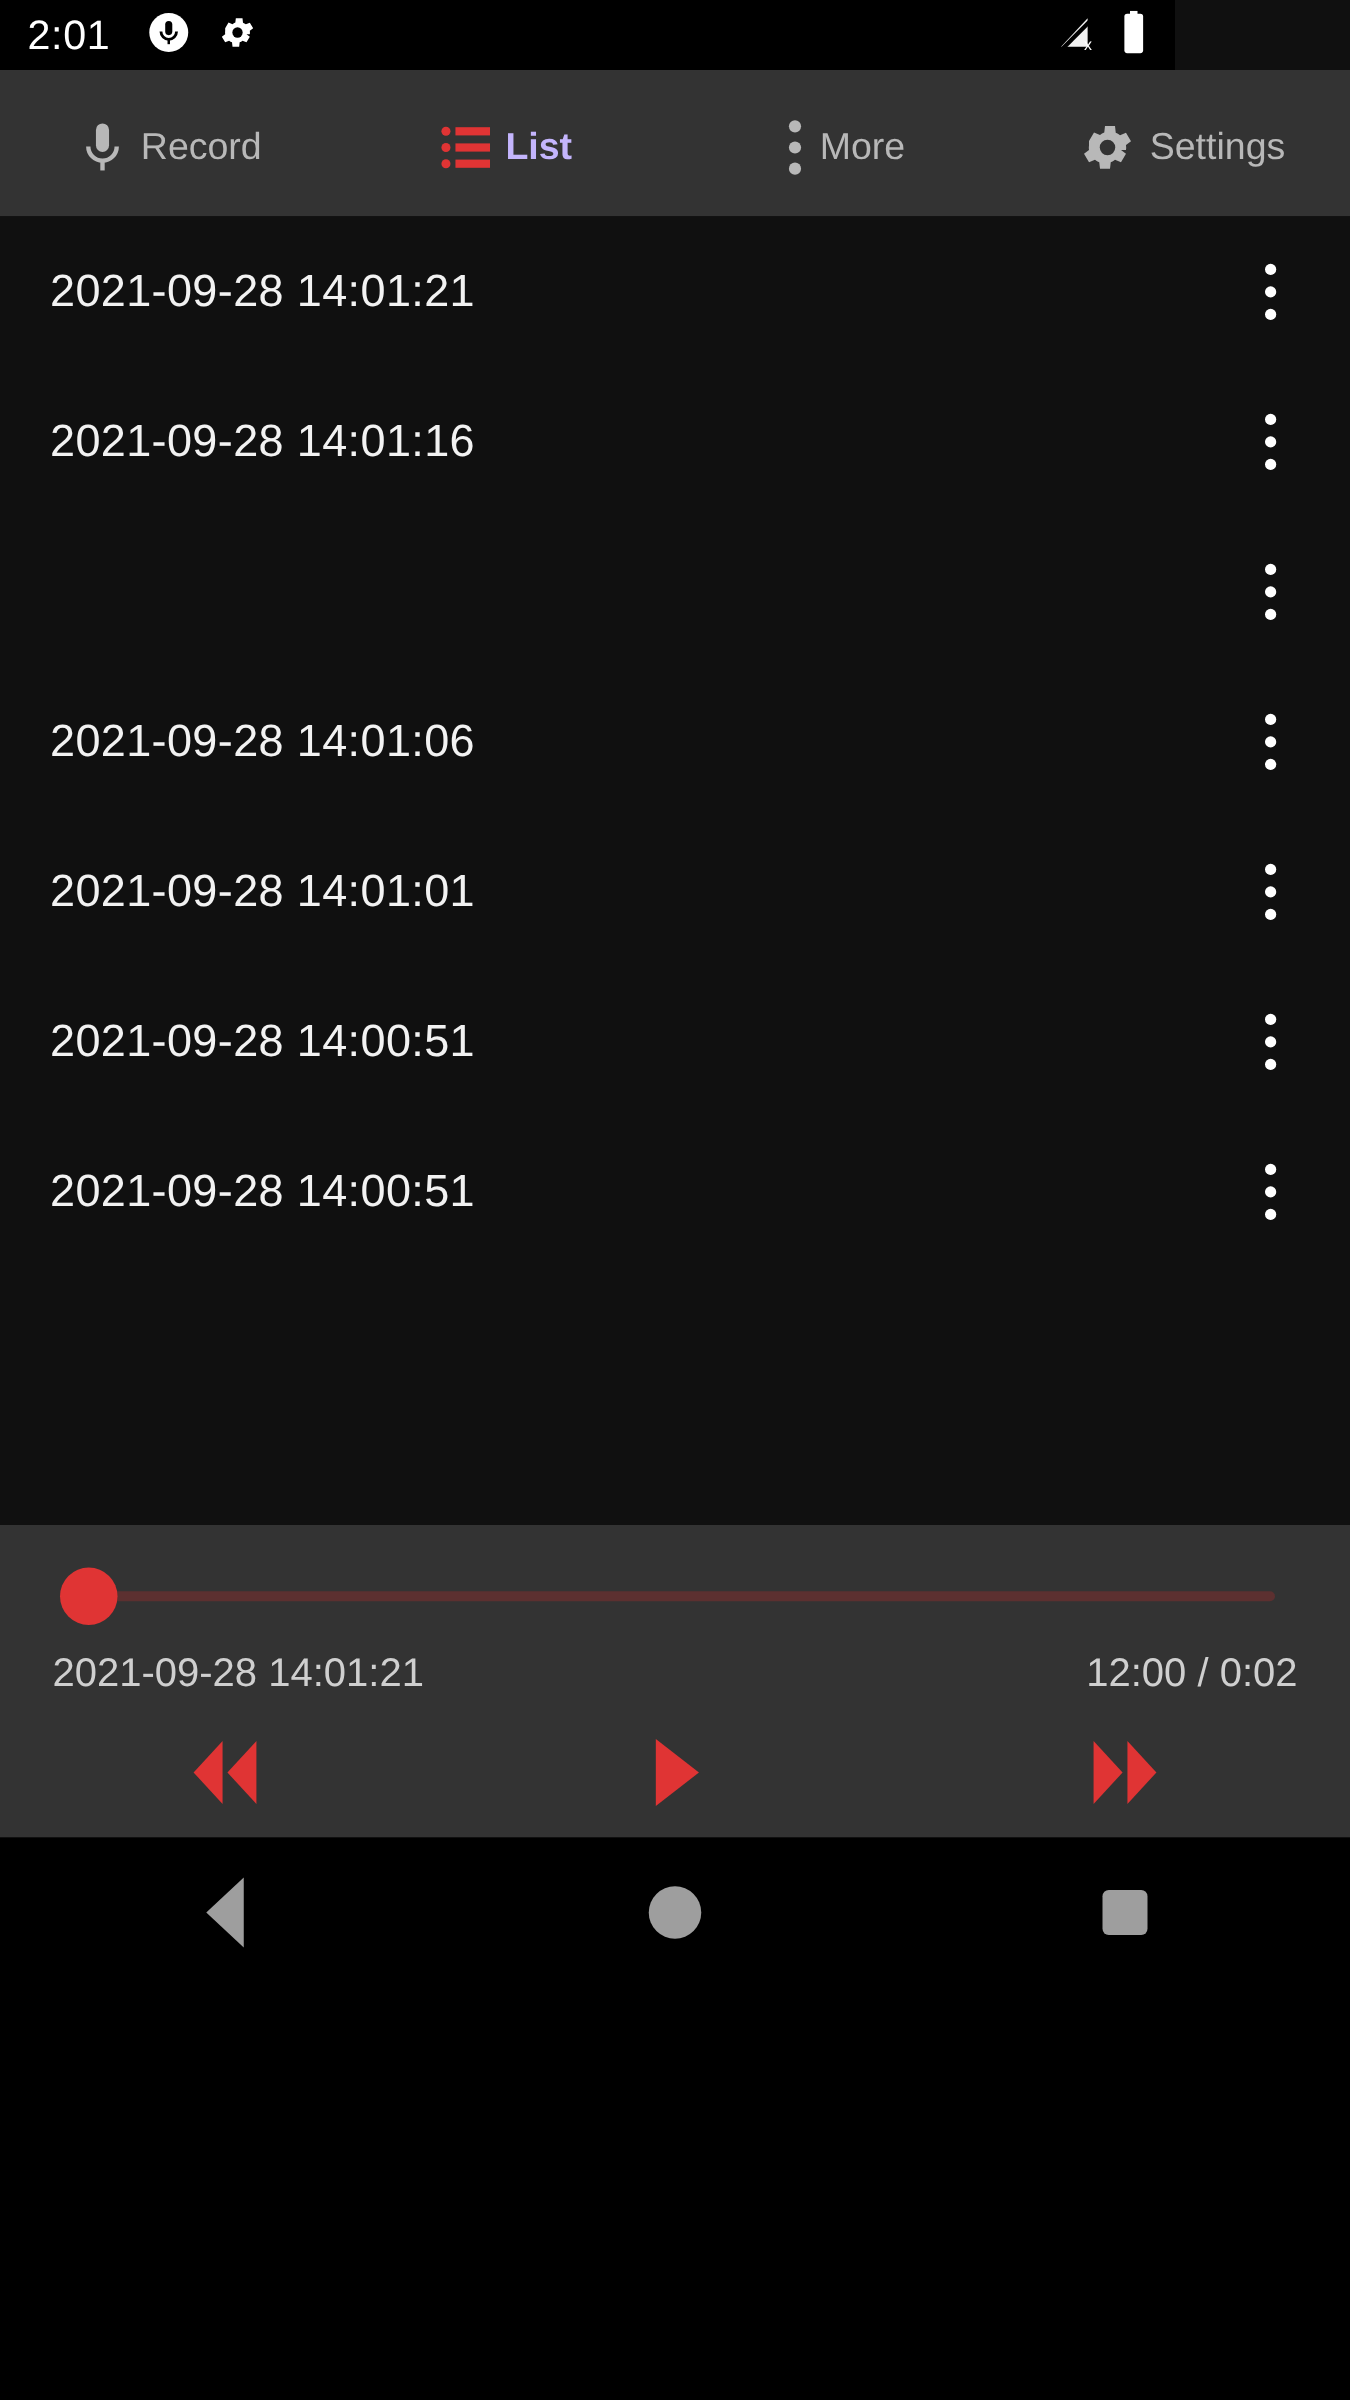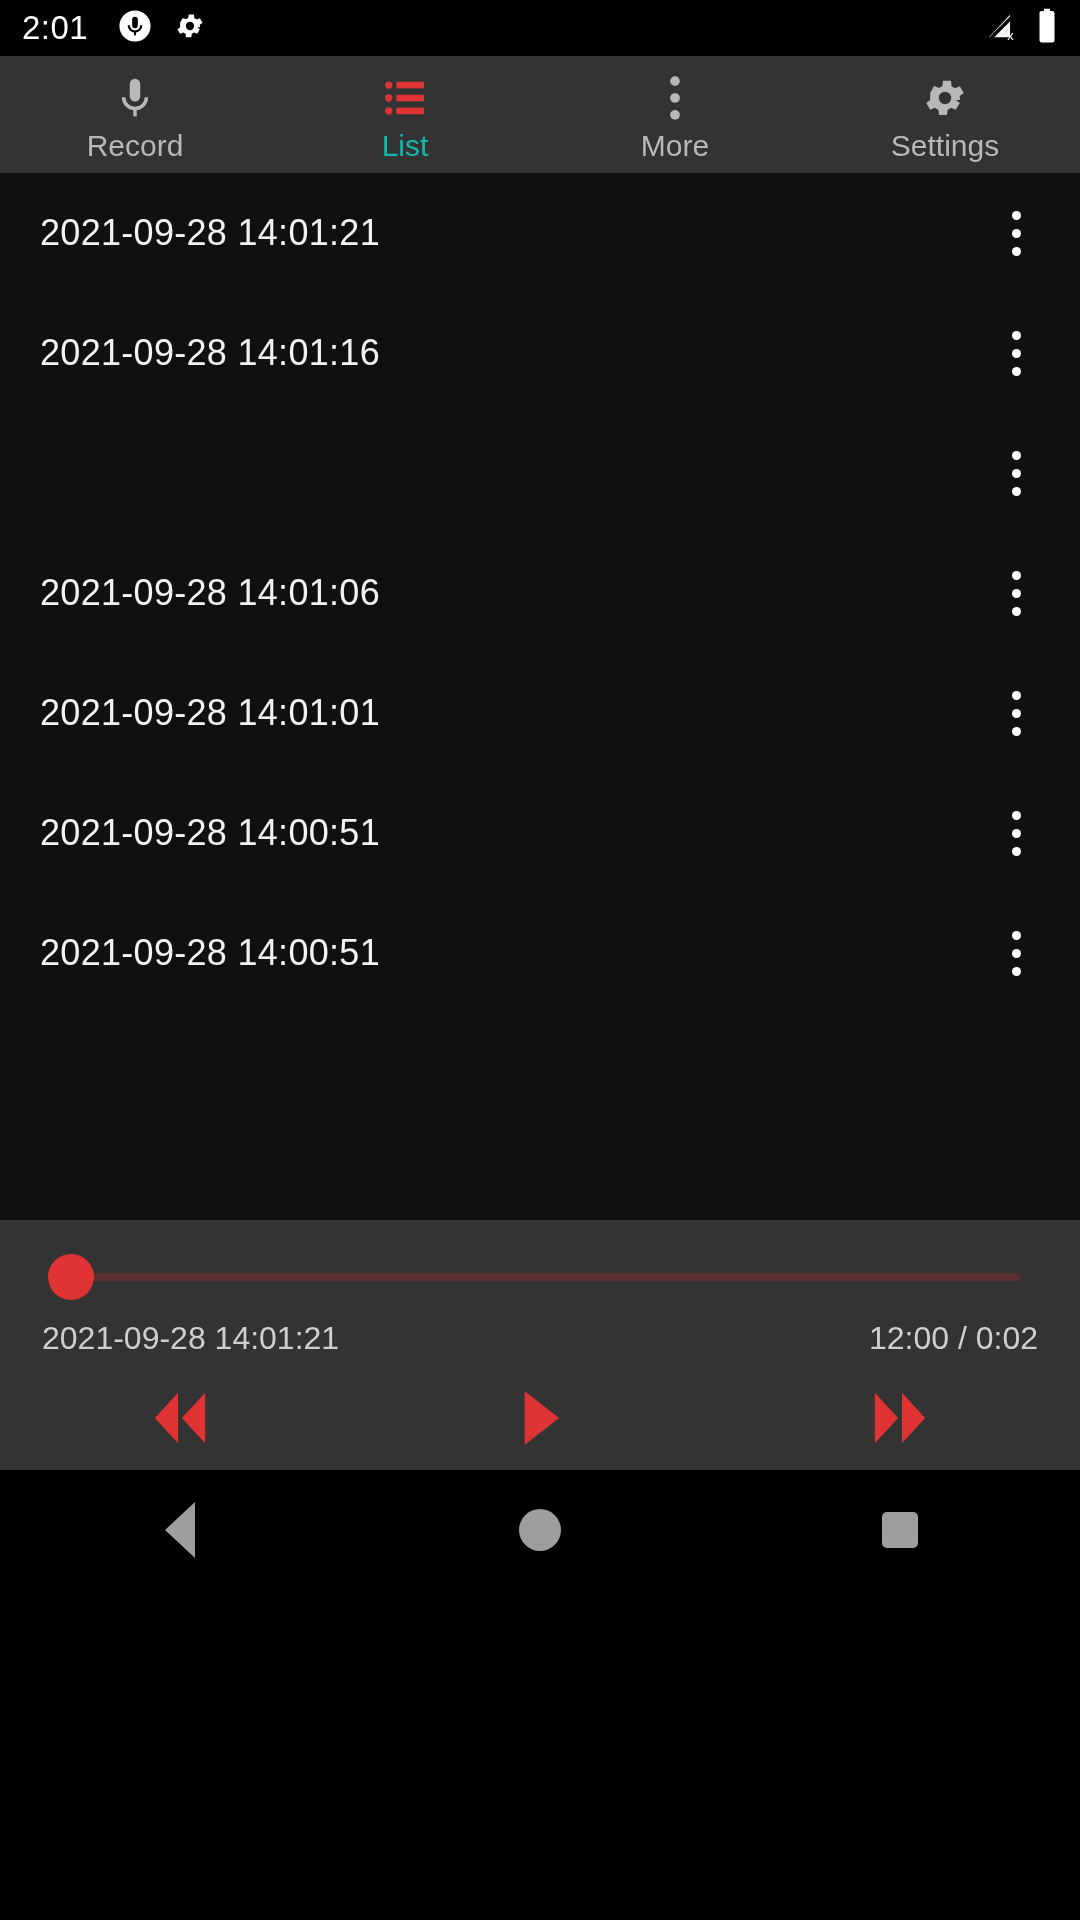--- a/index.html
+++ b/index.html
@@ -6,40 +6,40 @@
   html, body {
     width:1080px; height:1920px;
     background:#000;
     font-family:"Liberation Sans", sans-serif;
     overflow:hidden;
   }
   #screen { position:relative; width:1080px; height:1920px; background:#101010; }
 
   
   .statusbar{
-    position:absolute; top:0; left:0; width:1080px; height:56px;
+    position:absolute; top:0; left:0; width:940px; height:56px;
     background:#000; display:flex; align-items:center; padding:0 22px;
   }
   .sb-time{ color:#fff; font-size:33px; letter-spacing:.5px; }
   .sb-left-icons{ display:flex; align-items:center; gap:22px; margin-left:30px; }
   .sb-spacer{ flex:1 1 auto; }
   .sb-right-icons{ display:flex; align-items:center; gap:16px; }
 
   
   .tabbar{
     position:absolute; top:56px; left:0; width:1080px; height:117px;
     background:#333333; display:flex; align-items:stretch;
   }
   .tab{
-    flex:1 1 0; display:flex; flex-direction:column;
+    flex:1 1 0; display:flex; flex-direction:row;
     align-items:center; justify-content:center; gap:10px; padding-top:6px;
   }
   .tab-icon{ height:46px; display:flex; align-items:center; justify-content:center; }
   .tab-label{ font-size:30px; line-height:1; color:#b8b8b8; }
-  .tab.active .tab-label{ color:#14b8a6; }
+  .tab.active .tab-label{ color:#c4b5fd;font-weight:bold; }
 
   
   .list{
     position:absolute; top:173px; left:0; width:1080px; height:1047px;
     background:#101010; overflow:hidden;
   }
   .row{
     position:relative; height:120px; width:1080px;
     display:flex; align-items:center; padding:0 0 0 40px;
   }

